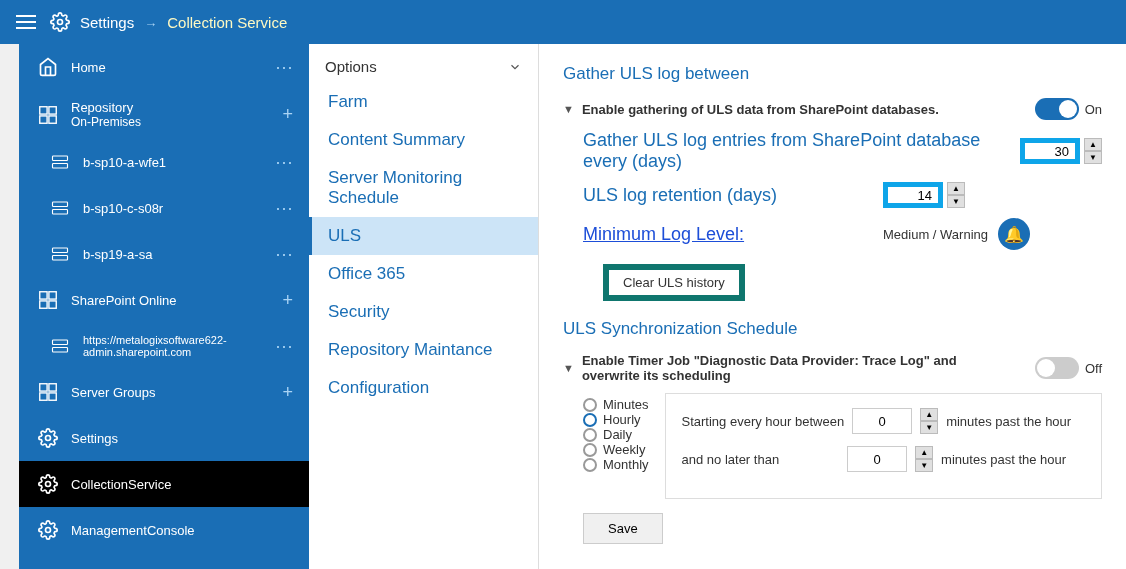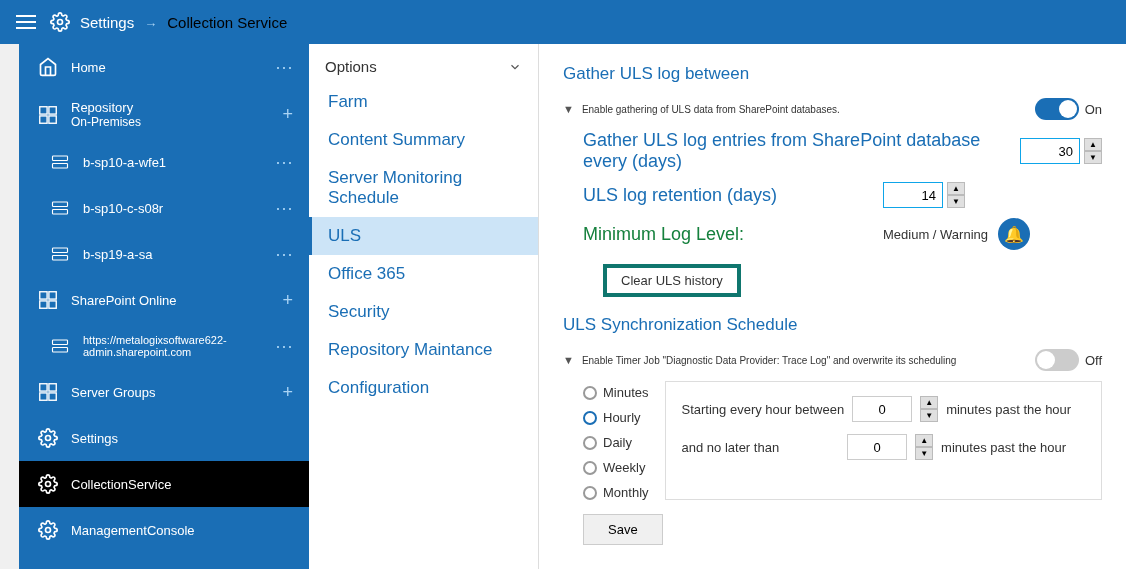--- a/index.html
+++ b/index.html
@@ -4,21 +4,21 @@
   <style>
     * { box-sizing: border-box; margin: 0; padding: 0; }
     body { font-family: 'Segoe UI', Arial, sans-serif; font-size: 13px; display: flex; flex-direction: column; height: 569px; width: 1126px; overflow: hidden; background: #f0f0f0; }
 
     
     .topbar { height: 44px; background: #1a6eb5; display: flex; align-items: center; padding: 0 12px; gap: 10px; flex-shrink: 0; }
     .hamburger { display: flex; flex-direction: column; gap: 4px; cursor: pointer; padding: 4px; }
     .hamburger span { display: block; width: 20px; height: 2px; background: white; }
     .topbar-title { color: white; font-size: 15px; display: flex; align-items: center; gap: 8px; }
     .topbar-arrow { color: #aad4f5; }
-    .topbar-breadcrumb { color: #000000; font-size: 15px; }
+    .topbar-breadcrumb { color: #fef9c3; font-size: 15px; }
 
     
     .main-layout { display: flex; flex: 1; overflow: hidden; }
 
     
     .left-sidebar { width: 290px; background: #1a6eb5; display: flex; flex-direction: column; overflow-y: auto; flex-shrink: 0; margin-left: 19px; }
     .sidebar-item { display: flex; align-items: center; padding: 10px 16px; cursor: pointer; color: white; gap: 10px; }
     .sidebar-item.active { background: rgba(255,255,255,0.15); }
     .sidebar-icon { width: 26px; height: 26px; display: flex; align-items: center; justify-content: center; flex-shrink: 0; }
     .sidebar-label { flex: 1; font-size: 13px; }
@@ -35,45 +35,45 @@
 
     
     .content-area { flex: 1; background: white; overflow-y: auto; padding: 20px 24px; }
 
     
     .section-title { font-size: 17px; color: #1a6eb5; margin-bottom: 14px; font-weight: 500; }
 
     .subsection { margin-bottom: 18px; }
     .subsection-header { display: flex; align-items: center; gap: 8px; margin-bottom: 10px; }
     .chevron-icon { color: #555; font-size: 11px; }
-    .subsection-label { font-size: 10px; color: #333; font-weight: 400; }
+    .subsection-label { font-size: 13px; color: #333; font-weight: 700; }
 
     .toggle-container { margin-left: auto; display: flex; align-items: center; gap: 6px; }
     .toggle { width: 44px; height: 22px; background: #1a6eb5; border-radius: 11px; position: relative; cursor: pointer; }
     .toggle::after { content: ''; position: absolute; width: 18px; height: 18px; background: white; border-radius: 50%; top: 2px; right: 2px; }
     .toggle-off { background: #ccc; }
     .toggle-off::after { left: 2px; right: auto; }
     .toggle-label { font-size: 13px; color: #333; }
 
     .form-row { display: flex; align-items: center; margin-bottom: 10px; padding-left: 20px; }
     .form-label { min-width: 300px; color: #1a6eb5; font-size: 18px; }
     .form-input-group { display: flex; align-items: center; gap: 4px; }
-    .form-input { width: 60px; height: 26px; border: 1px solid #0ea5e9; padding: 2px 6px; font-size: 13px; text-align: right; }
+    .form-input { width: 60px; height: 26px; border: 5px solid #0ea5e9; padding: 2px 6px; font-size: 13px; text-align: right; }
     .spinner-btns { display: flex; flex-direction: column; }
     .spinner-btn { width: 18px; height: 13px; background: #e0e0e0; border: 1px solid #bbb; cursor: pointer; display: flex; align-items: center; justify-content: center; font-size: 8px; line-height: 1; }
 
     .form-value { font-size: 13px; color: #333; }
     .bell-icon { width: 32px; height: 32px; background: #1a6eb5; border-radius: 50%; display: flex; align-items: center; justify-content: center; color: white; font-size: 16px; margin-left: 10px; }
 
-    .clear-btn { border: 4px solid #0f766e; background: white; color: #333; padding: 5px 14px; font-size: 13px; cursor: pointer; margin-left: 20px; margin-top: 4px; }
+    .clear-btn { border: 6px solid #0f766e; background: white; color: #333; padding: 5px 14px; font-size: 13px; cursor: pointer; margin-left: 20px; margin-top: 4px; }
 
     
     .sync-section { margin-top: 8px; }
     .sync-inner { display: flex; gap: 16px; padding-left: 20px; margin-top: 8px; }
-    .radio-group { display: flex; flex-direction: column; gap: 10px; padding-top: 4px; }
+    .radio-group { display: flex; flex-direction: column; padding-top: 4px; }
     .radio-item { display: flex; align-items: center; gap: 6px; font-size: 13px; color: #333; cursor: pointer; }
     .radio-circle { width: 14px; height: 14px; border: 2px solid #999; border-radius: 50%; flex-shrink: 0; background: white; }
     .radio-circle.selected { border-color: #1a6eb5; }
     .radio-circle.selected::after { display: none; }
 
     .schedule-box { flex: 1; border: 1px solid #ddd; padding: 14px 16px; background: white; }
     .schedule-row { display: flex; align-items: center; margin-bottom: 12px; gap: 8px; font-size: 13px; color: #333; }
     .schedule-input { width: 60px; height: 26px; border: 1px solid #ccc; padding: 2px 6px; font-size: 13px; text-align: center; }
 
     .save-btn { background: #f0f0f0; border: 1px solid #ccc; padding: 7px 24px; font-size: 13px; cursor: pointer; margin-top: 14px; }
@@ -297,21 +297,21 @@
         <div class="form-input-group">
           <input class="form-input" type="text" value="14" style="">
           <div class="spinner-btns">
             <button class="spinner-btn">▲</button>
             <button class="spinner-btn">▼</button>
           </div>
         </div>
       </div>
 
       <div class="form-row">
-        <span class="form-label" style="color:#15803d;">Minimum Log Level:</span>
+        <span class="form-label" style="color:#1d4ed8;text-decoration:underline;">Minimum Log Level:</span>
         <span class="form-value">Medium / Warning</span>
         <div class="bell-icon">🔔</div>
       </div>
 
       <div style="padding-left:20px; margin-top:8px;">
         <button class="clear-btn">Clear ULS history</button>
       </div>
     </div>
 
     <div class="sync-section">

